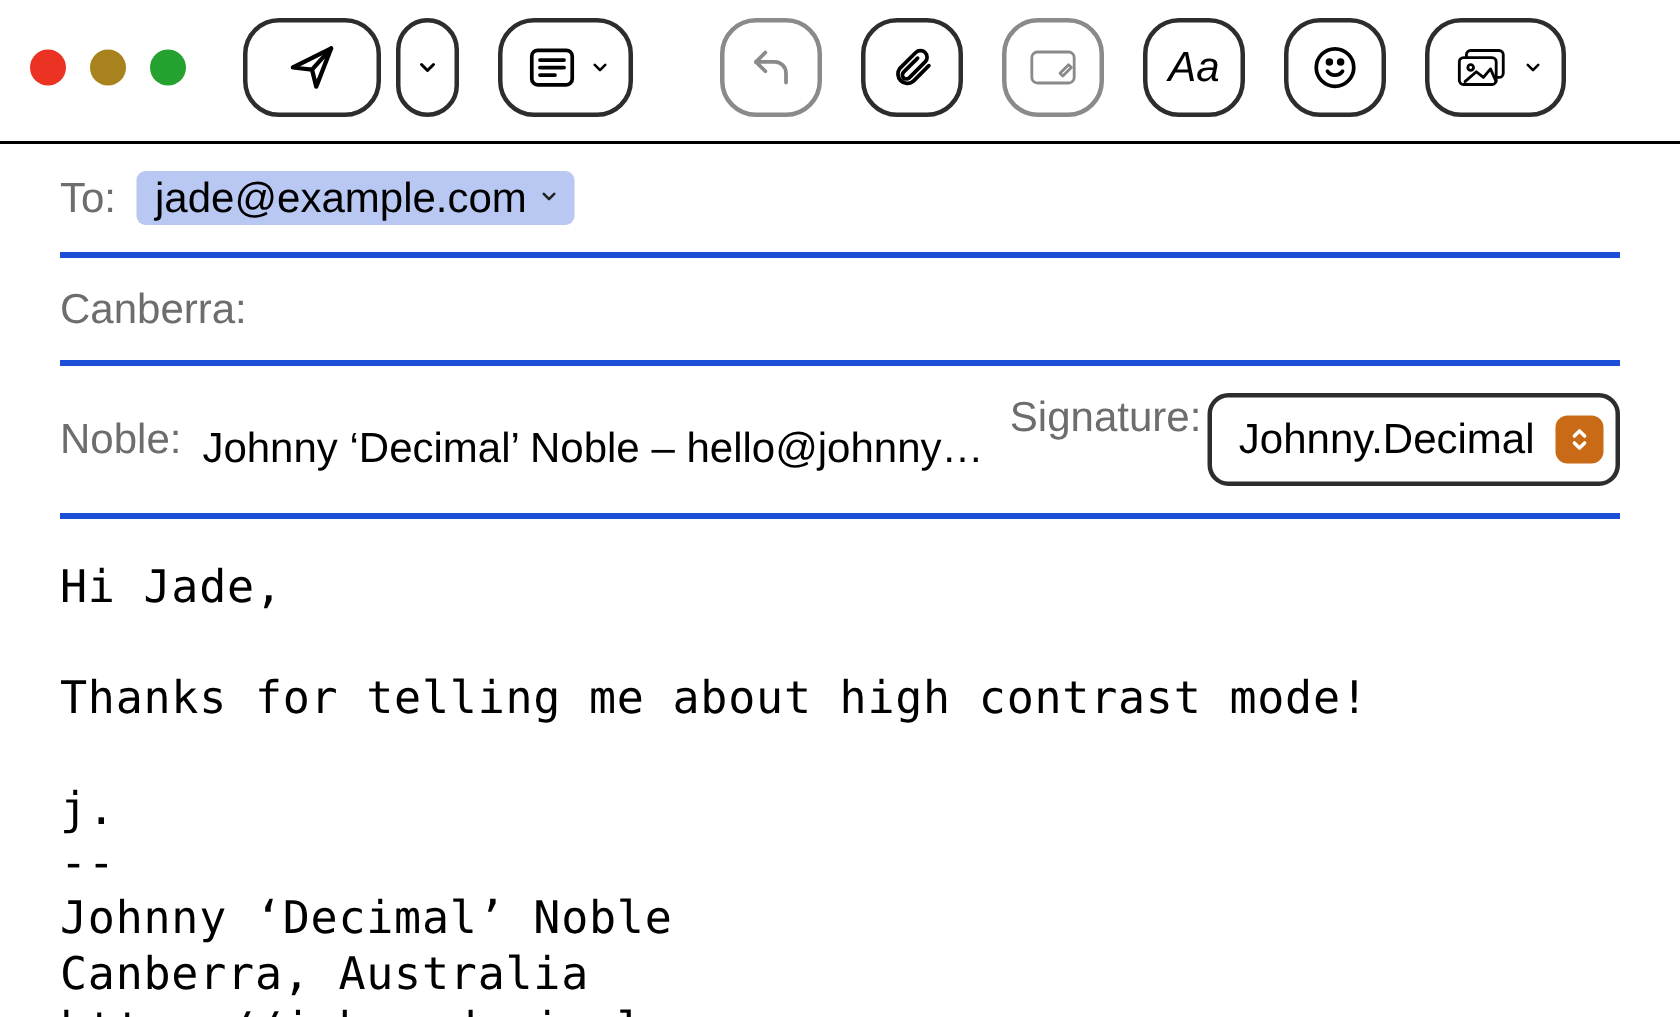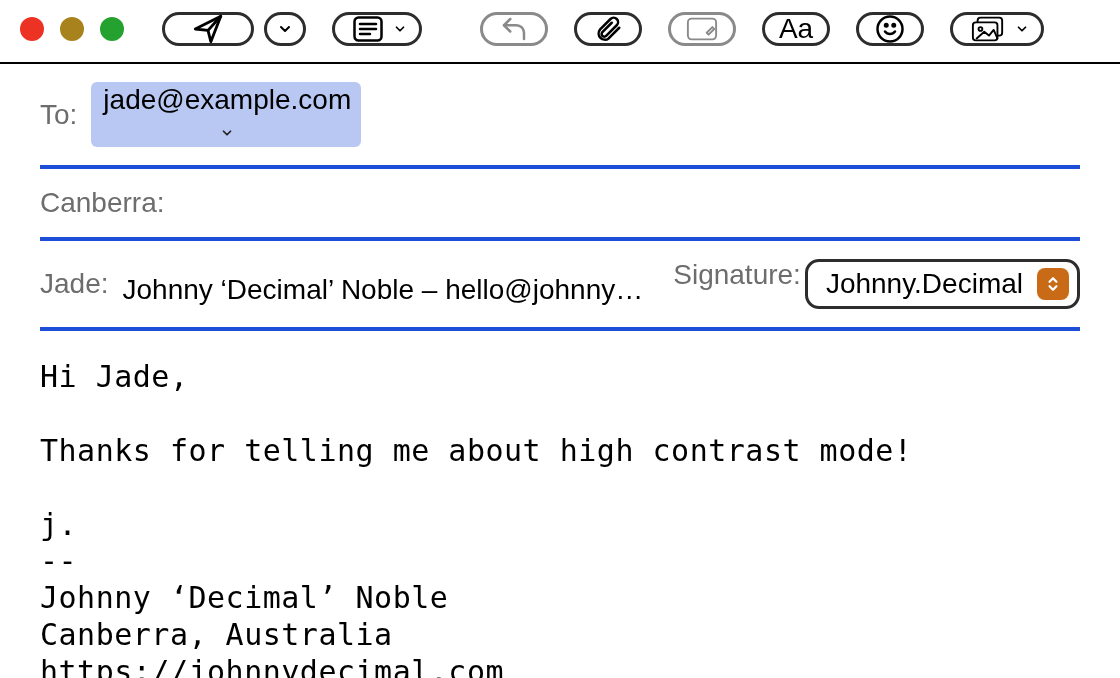--- a/index.html
+++ b/index.html
@@ -20,29 +20,30 @@
       gap: 10px;
     }
 
     .traffic-lights { display: flex; gap: 16px; margin-right: 28px; }
     .tl { width: 24px; height: 24px; border-radius: 50%; }
     .tl.red    { background: #ec3323; }
     .tl.yellow { background: #a8821c; }
     .tl.green  { background: #24a12e; }
 
     .tb-btn {
-      height: 34px;
+      height: 66px;
       border: 3px solid #2d2d2d;
       border-radius: 24px;
       background: #fff;
       display: flex;
       align-items: center;
       justify-content: center;
       padding: 0 18px;
       position: relative;
+      font-style: italic;
     }
     .tb-btn.icon-only { padding: 0; width: 68px; }
     .tb-btn.narrow { width: 42px; padding: 0; }
     .tb-btn svg { display: block; }
     .tb-btn.wide { width: 92px; }
     .tb-btn.dropdown-combo { padding: 0 12px 0 18px; gap: 10px; }
 
     .tb-gap-s { width: 6px; }
     .tb-gap-m { width: 38px; }
 
@@ -60,32 +61,31 @@
 
     .recipient-chip {
       background: #b9c8f3;
       border-radius: 6px;
       padding: 2px 10px 2px 12px;
       display: flex;
       align-items: center;
       gap: 8px;
       font-size: 28px;
       color: #000;
-      flex-direction: column;
     }
     .recipient-chip .chev { font-size: 18px; color: #222; }
 
     .from-name { color: #000; margin-top: 12px; }
 
     .sig-wrap { margin-left: auto; display: flex; align-items: flex-start; gap: 4px; }
 
     .select-like {
       border: 3px solid #2d2d2d;
       border-radius: 14px;
-      height: 50px;
+      height: 62px;
       padding: 0 8px 0 18px;
       display: flex;
       align-items: center;
       gap: 14px;
       font-size: 28px;
     }
     .stepper {
       width: 32px; height: 32px;
       background: #c96a17;
       border-radius: 8px;
@@ -238,21 +238,21 @@
       </span>
     </span>
   </div>
 
   <div class="hrow">
     <span class="label">Canberra:</span>
     <span></span>
   </div>
 
   <div class="hrow">
-    <span class="label">Jade:</span>
+    <span class="label">Noble:</span>
     <span class="from-name">Johnny ‘Decimal’ Noble – hello@johnny…</span>
 
     <div class="sig-wrap">
       <span class="label">Signature:</span>
       <div class="select-like">
         <span>Johnny.Decimal</span>
         <span class="stepper">
           <svg width="14" height="8" viewBox="0 0 24 14" fill="none" stroke="#fff" stroke-width="4" stroke-linecap="round" stroke-linejoin="round">
               <polyline points="6 10 12 4 18 10"></polyline>
             </svg>

